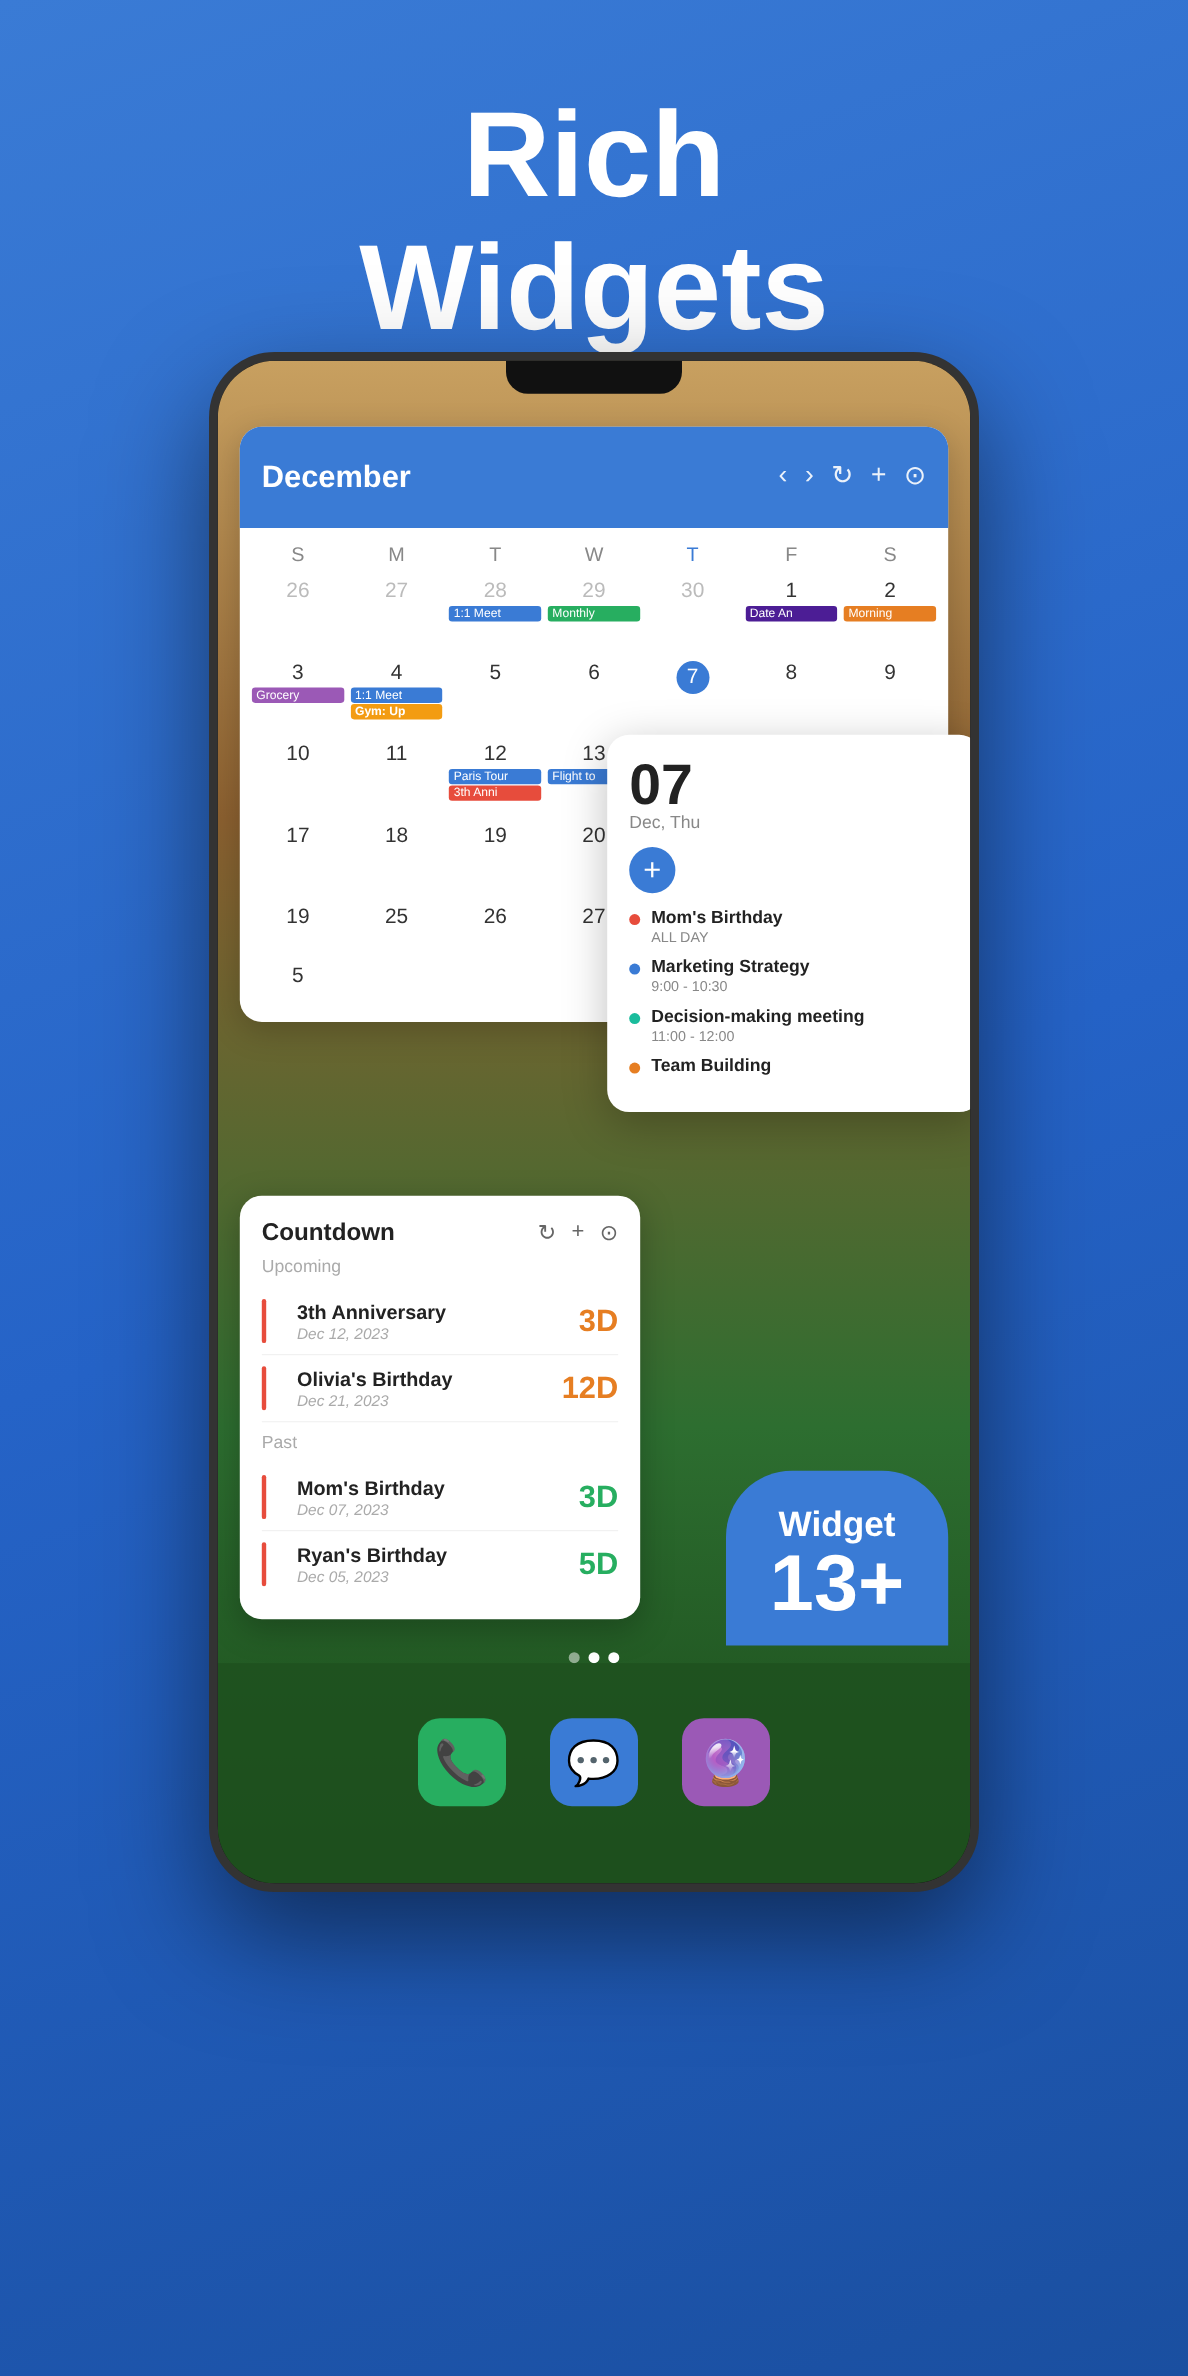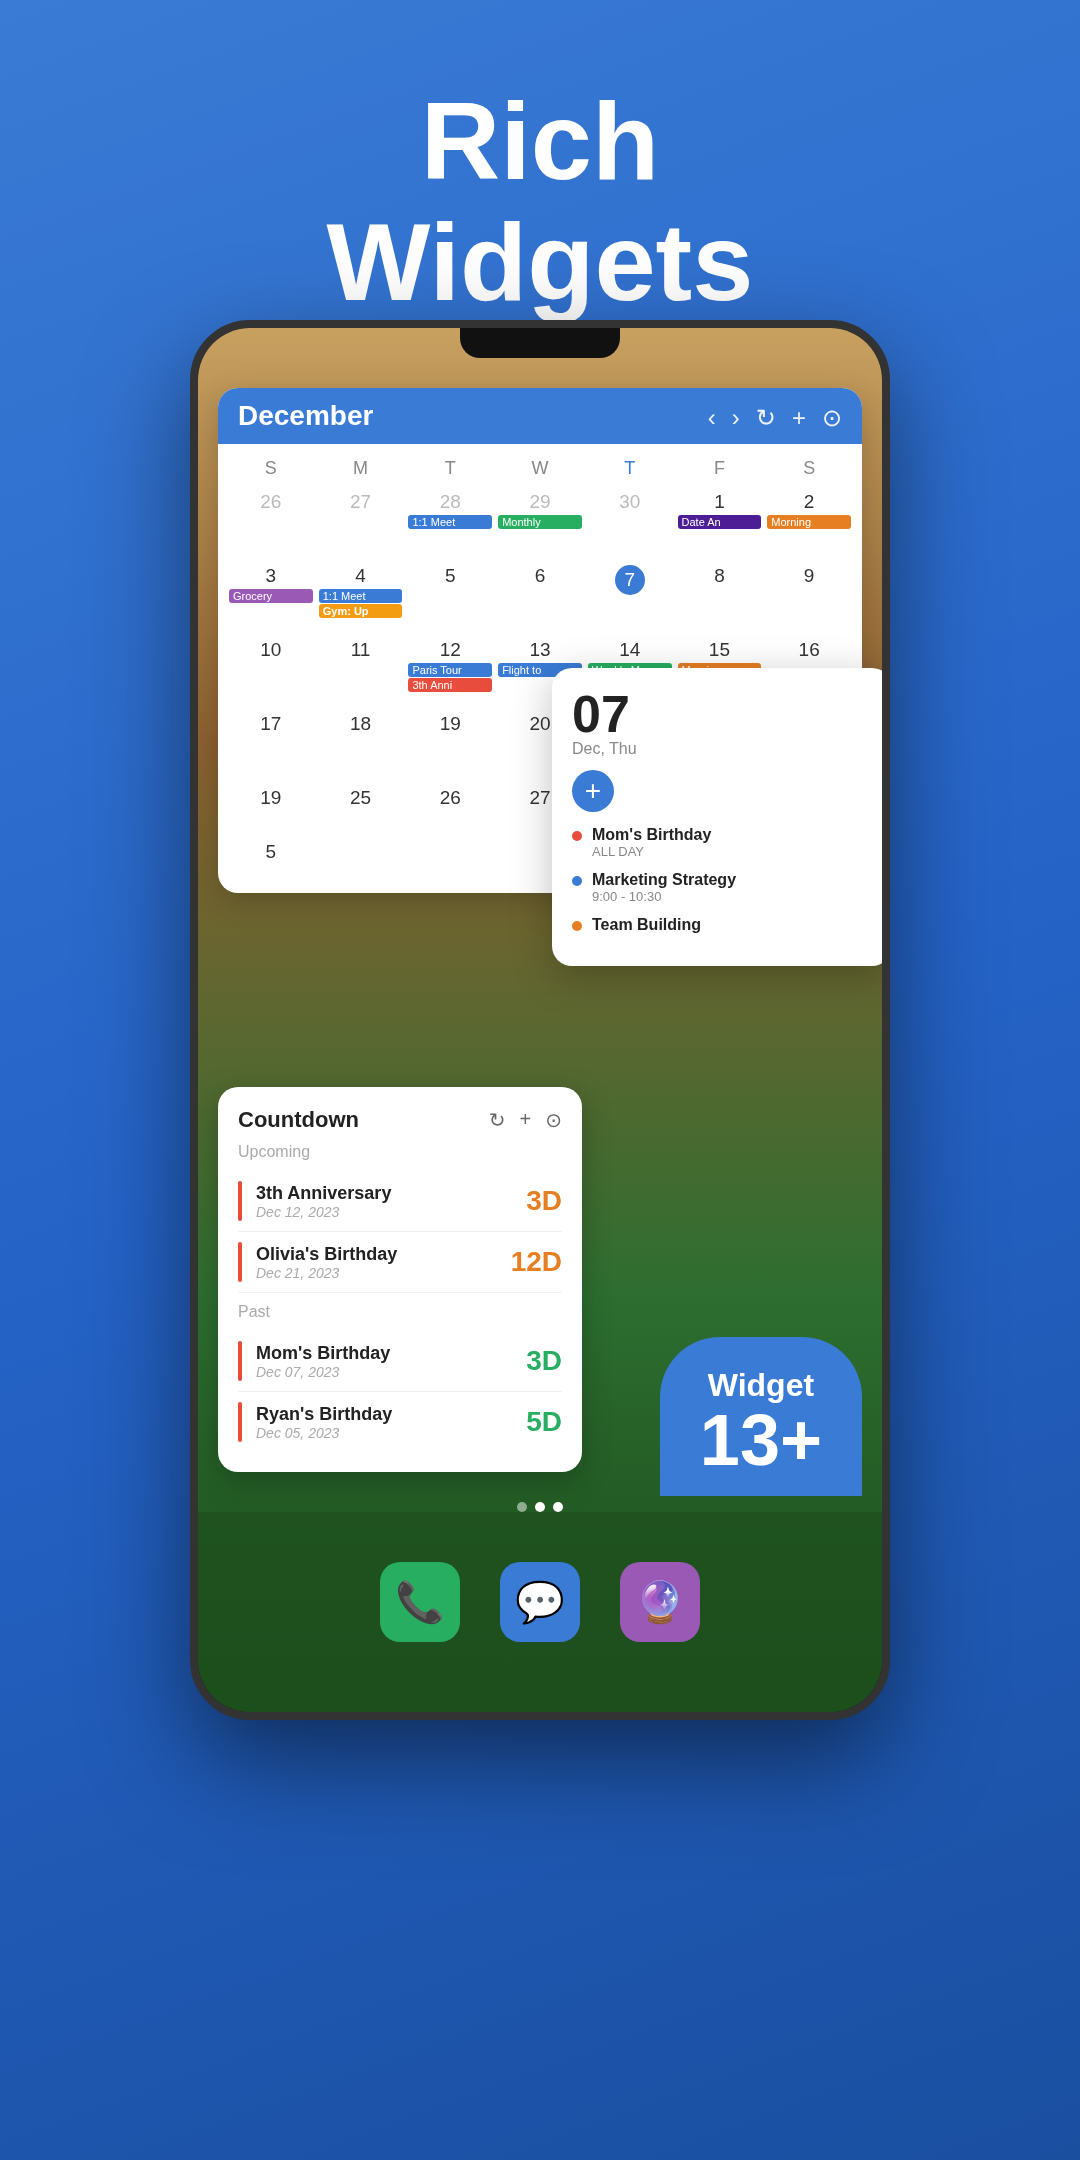--- a/index.html
+++ b/index.html
@@ -64,23 +64,23 @@
       top: 60px;
       left: 20px;
       right: 20px;
       background: white;
       border-radius: 20px;
       overflow: visible;
       box-shadow: 0 8px 30px rgba(0,0,0,0.2);
     }
     .calendar-header {
       background: #3a7bd5;
-      padding: 12px 20px;
-      display: flex;
-      align-items: flex-end;
+      padding: 30px 20px;
+      display: flex;
+      align-items: flex-start;
       gap: 16px;
       border-radius: 20px 20px 0 0;
     }
     .cal-month {
       color: white;
       font-size: 28px;
       font-weight: 700;
       flex: 1;
     }
     .cal-icon-btn {
@@ -244,21 +244,21 @@
     .section-label {
       font-size: 16px;
       color: #aaa;
       margin-bottom: 10px;
     }
     .countdown-item {
       display: flex;
       align-items: center;
       padding: 10px 0;
       border-bottom: 1px solid #f0f0f0;
-      gap: 14px;
+      gap: 28px;
     }
     .countdown-item:last-child { border-bottom: none; }
     .countdown-bar {
       width: 4px;
       height: 40px;
       background: #e74c3c;
       border-radius: 2px;
     }
     .countdown-info { flex: 1; }
     .countdown-name {
@@ -538,20 +538,27 @@
         </div>
       </div>
       <div class="popup-event">
         <div class="popup-dot dot-blue"></div>
         <div>
           <div class="popup-event-name">Marketing Strategy</div>
           <div class="popup-event-time">9:00 - 10:30</div>
         </div>
       </div>
       <div class="popup-event">
+        <div class="popup-dot dot-teal"></div>
+        <div>
+          <div class="popup-event-name">Decision-making meeting</div>
+          <div class="popup-event-time">11:00 - 12:00</div>
+        </div>
+      </div>
+      <div class="popup-event">
         <div class="popup-dot dot-orange"></div>
         <div>
           <div class="popup-event-name">Team Building</div>
           <div class="popup-event-time"></div>
         </div>
       </div>
     </div>
 
     <div class="countdown-widget">
       <div class="countdown-header">

